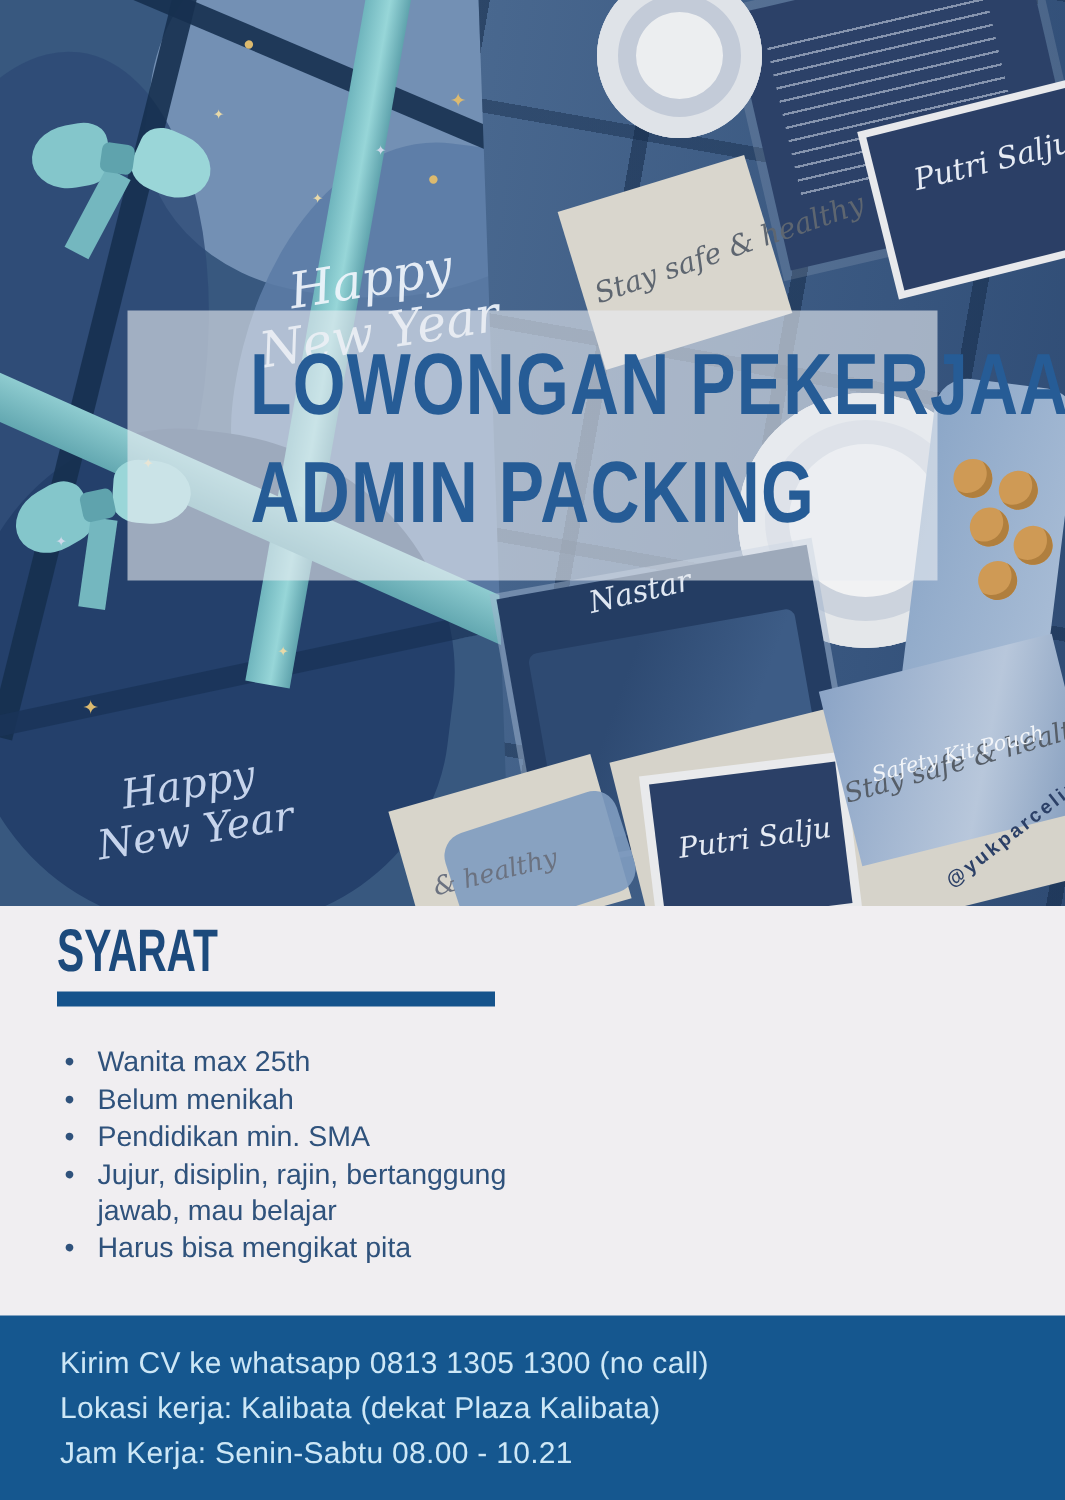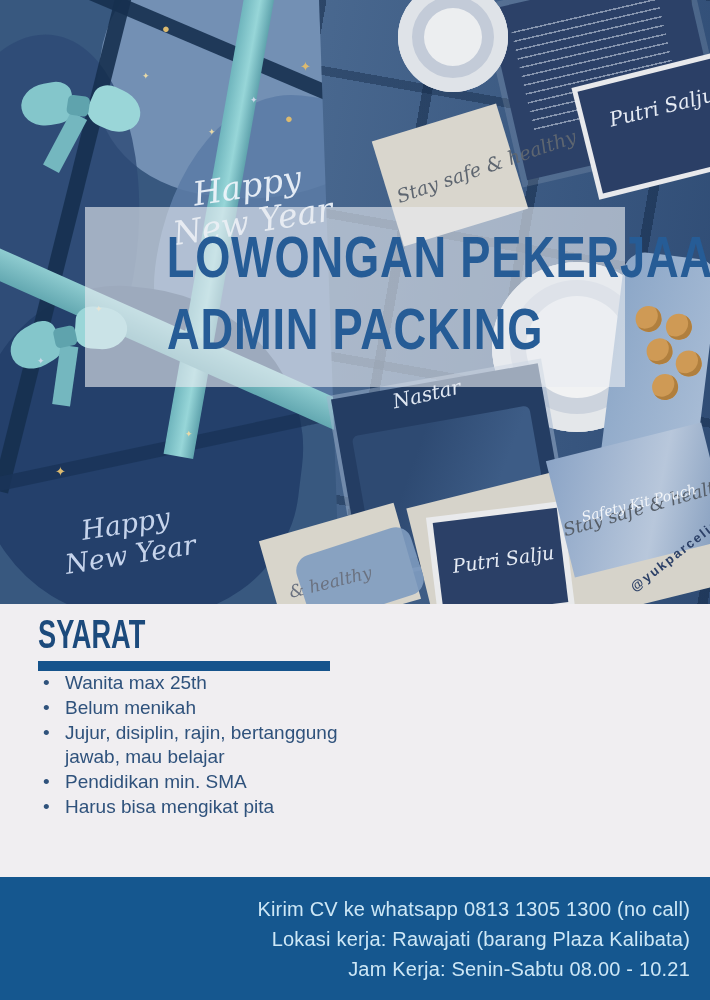--- a/index.html
+++ b/index.html
@@ -120,29 +120,29 @@
   .content { position:absolute; left:0; top:604px; width:710px; height:273px; background:#f0eef1; }
   .col { position:absolute; top:12px; }
   .col-left { left:38px; width:308px; }
   .col-right { left:385px; width:300px; }
   .col h2 { display:block; font-size:40px; line-height:36px; color:#1c4a7c;
     font-weight:bold; letter-spacing:0; transform:scaleX(.68); transform-origin:left center;
     white-space:nowrap; }
   .rule { height:10px; background:#15538c; margin-top:9px; }
   .col-left .rule { width:292px; }
   .col-right .rule { width:290px; }
-  ul.blist { list-style:none; margin-top:0; }
+  ul.blist { list-style:none; margin-top:26px; }
   ul.blist li { position:relative; padding-left:27px; font-size:19px; line-height:24px;
     color:#2f527c; margin-bottom:1px; }
   ul.blist li::before { content:"•"; position:absolute; left:5px; top:0; color:#2f527c; }
 
   
   .footer { position:absolute; left:0; top:877px; width:710px; height:123px;
     background:#15578f; padding:17px 20px 0 40px; }
-  .footer .fline { font-size:20px; line-height:30px; color:#cde7f6; letter-spacing:.2px;text-align:right; }
+  .footer .fline { font-size:20px; line-height:30px; color:#cde7f6; letter-spacing:.2px; }
 </style>
 </head>
 <body>
 
 <div class="poster">
 
   <div class="photo">
     <div class="wrap-left">
       <div class="blob1"></div>
       <div class="blob2"></div>
@@ -220,26 +220,26 @@
     </div>
   </div>
 
   <div class="content">
     <div class="col col-left">
       <h2>SYARAT</h2>
       <div class="rule"></div>
       <ul class="blist">
         <li>Wanita max 25th</li>
         <li>Belum menikah</li>
+        <li>Pendidikan min. SMA</li>
         <li>Jujur, disiplin, rajin, bertanggung jawab, mau belajar</li>
-        <li>Pendidikan min. SMA</li>
         <li>Harus bisa mengikat pita</li>
       </ul>
     </div>
   </div>
 
   <div class="footer">
     <div class="fline">Kirim CV ke whatsapp 0813 1305 1300 (no call)</div>
-    <div class="fline">Lokasi kerja: Rawajati (barang Plaza Kalibata)</div>
+    <div class="fline">Lokasi kerja: Kalibata (dekat Plaza Kalibata)</div>
     <div class="fline">Jam Kerja: Senin-Sabtu 08.00 - 10.21</div>
   </div>
 
 </div>
 
 </body></html>

